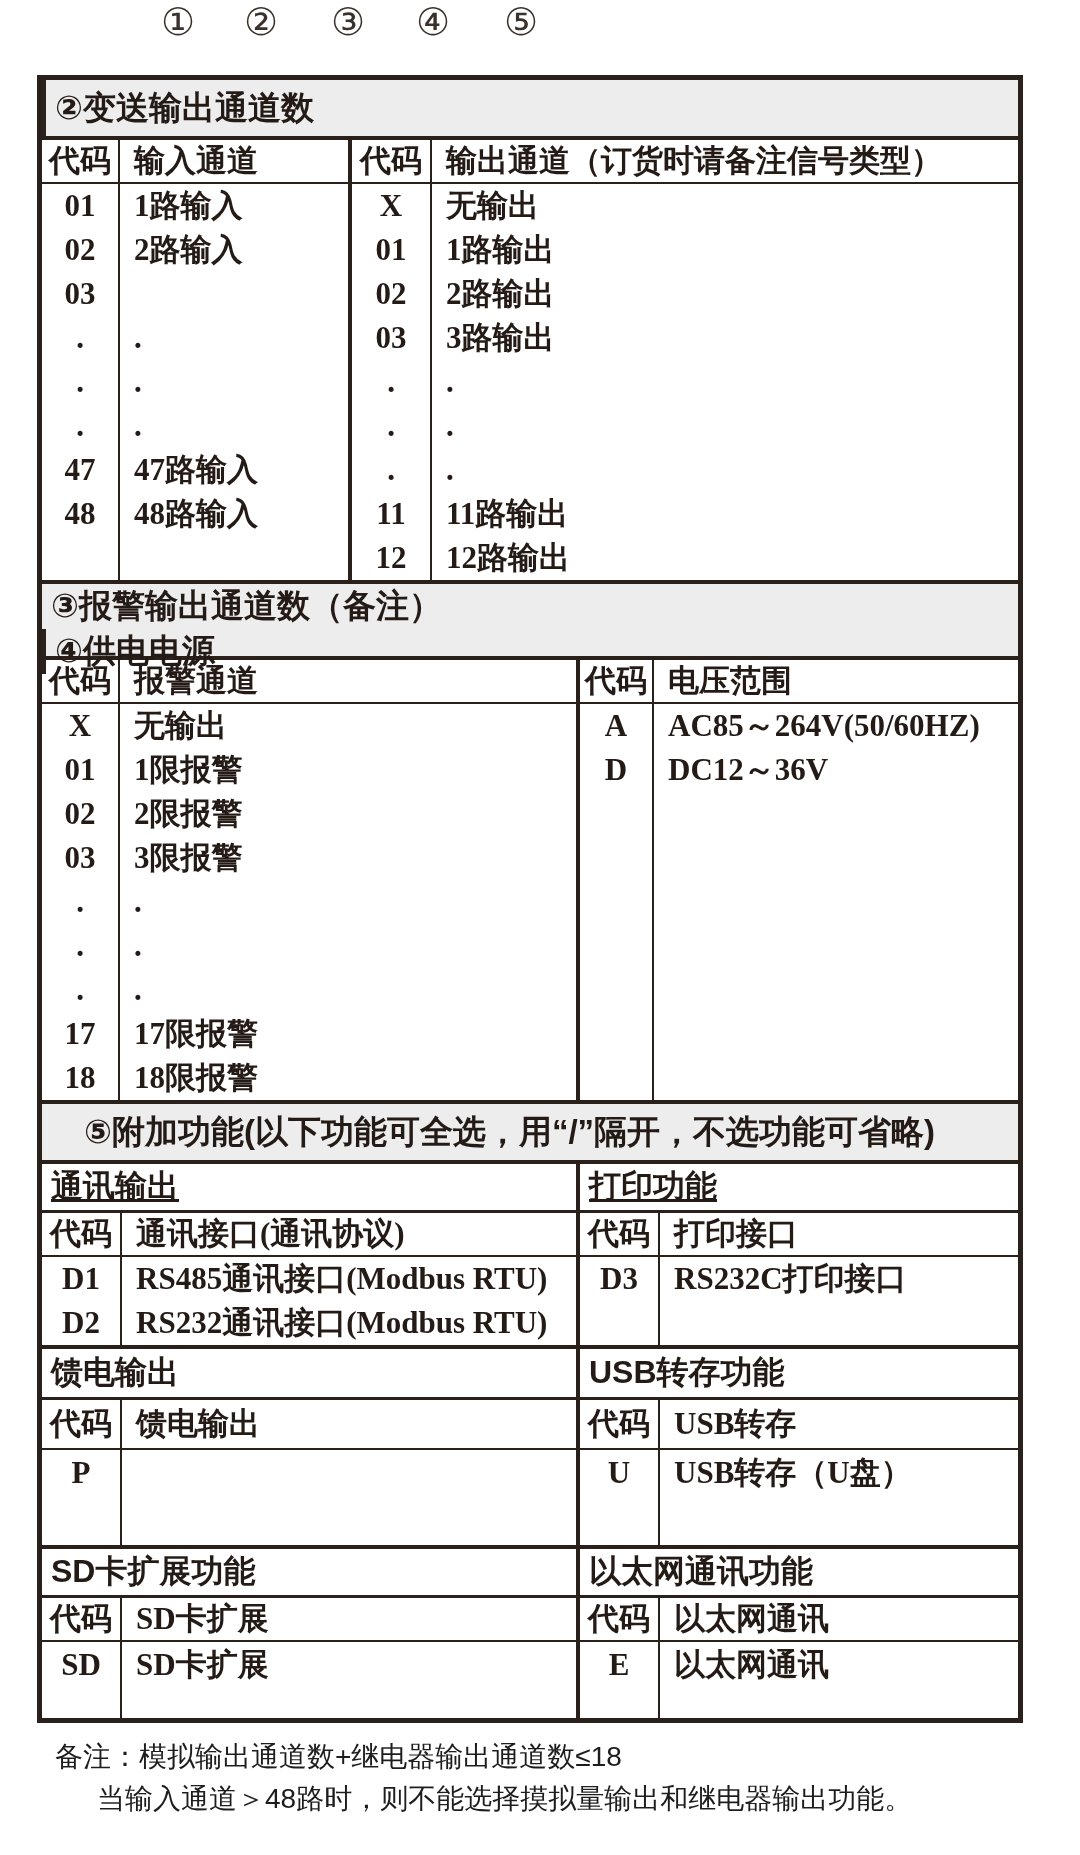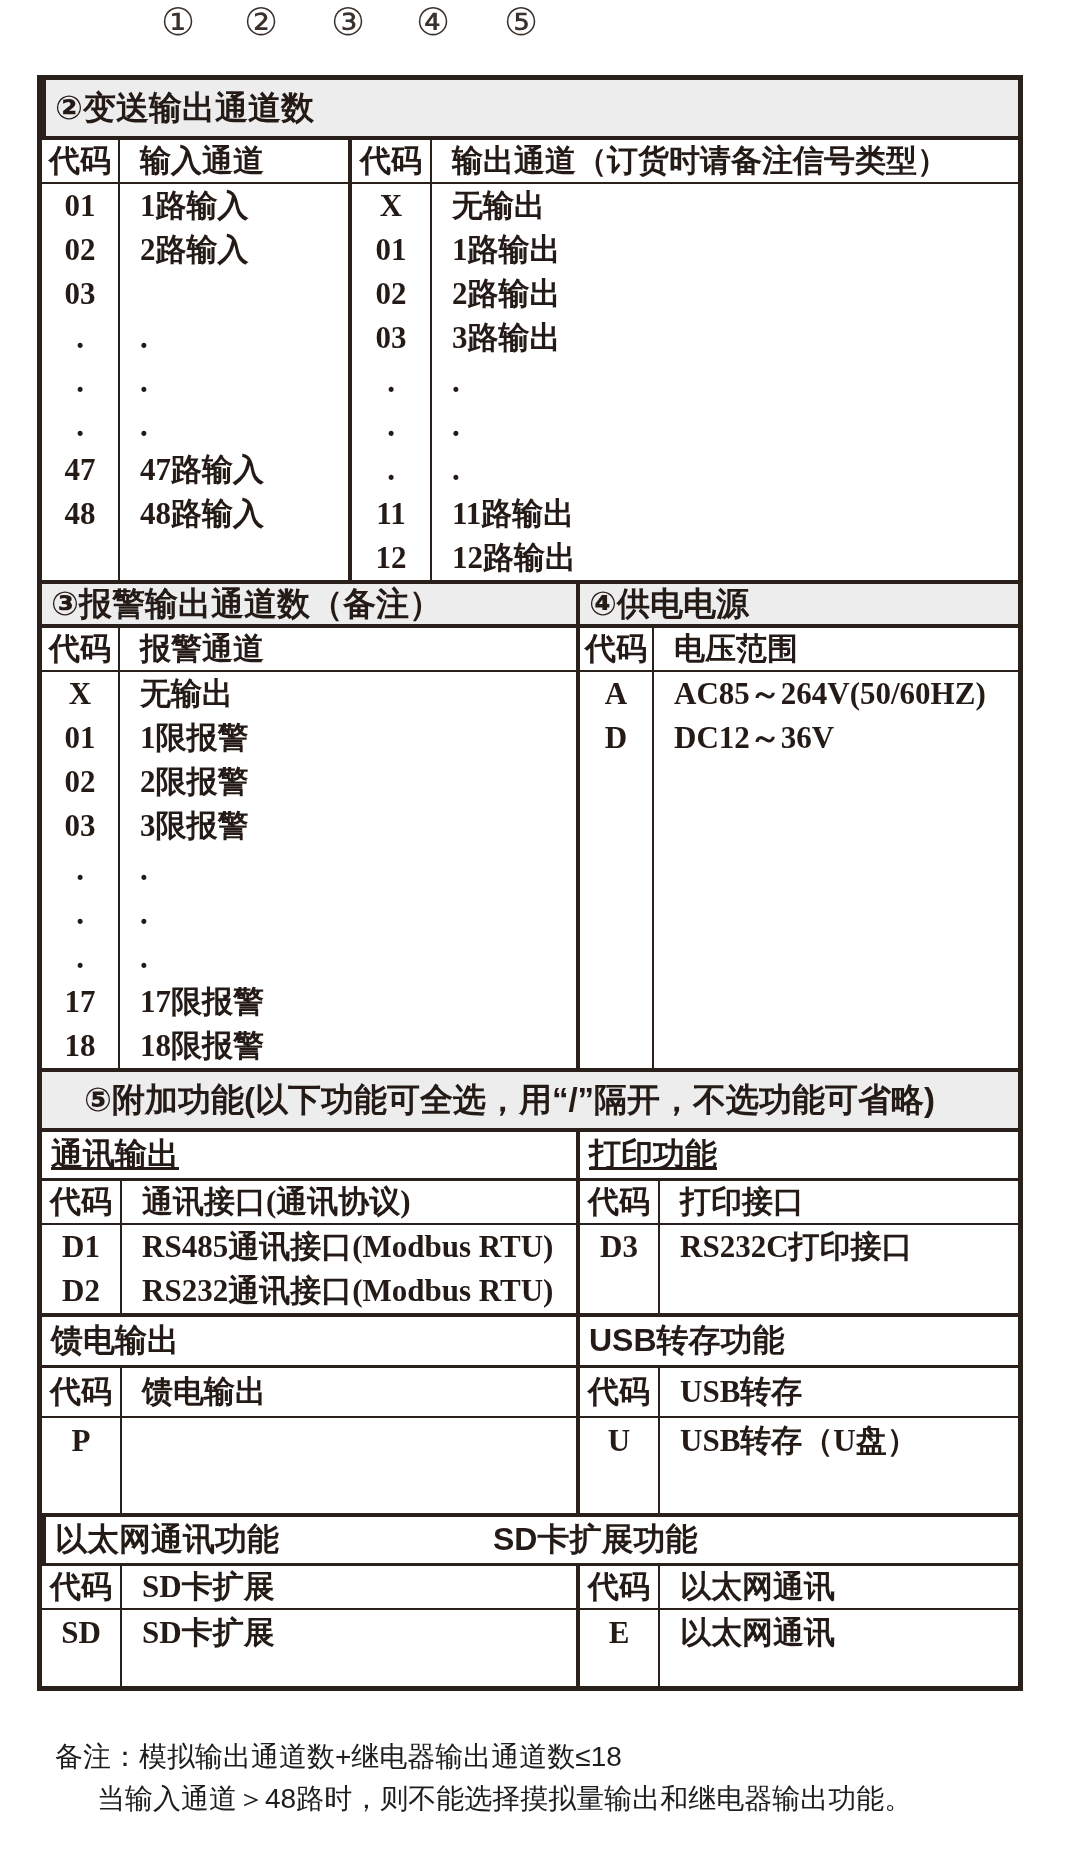--- a/index.html
+++ b/index.html
@@ -33,28 +33,28 @@
   .band-body{display:flex;align-items:stretch;font-weight:bold;}
   .sub{display:flex;flex-direction:column;}
   .sub.left{width:var(--splitw);flex:none;--cw:var(--cwl);}
   .sub.right{flex:1;border-left:4px solid var(--bc);--cw:var(--cwr);}
   .rows{flex:1;display:flex;flex-direction:column;min-height:0;}
 
   .srow{display:flex;flex:none;height:var(--rh);font-size:31px;white-space:nowrap;}
   .srow.subhdr{height:var(--sh);border-bottom:2px solid var(--bc);}
   .srow.filler{flex:1;height:auto;min-height:0;}
   .code{flex:0 0 var(--cw);display:flex;align-items:center;justify-content:center;border-right:2px solid var(--bc);}
-  .lbl{flex:1;display:flex;align-items:center;padding-left:20px;overflow:hidden;}
+  .lbl{flex:1;display:flex;align-items:center;padding-left:14px;overflow:hidden;}
 
   
   .band-a{--splitw:306px;--cwl:78px;--cwr:80px;--rh:44px;--sh:44px;}
   .band-a .band-hdr{height:60px;}
   .band-a .band-body{height:440px;}
   .band-b{--splitw:534px;--cwl:78px;--cwr:74px;--rh:44px;--sh:44px;}
-  .band-b .band-hdr{height:44px;}
+  .band-b .band-hdr{height:76px;flex-direction:column;}
   .band-b .band-body{height:440px;}
   .band-c .band-hdr{height:56px;}
   .band-d{--splitw:534px;--cwl:80px;--cwr:80px;--rh:44px;--sh:44px;}
   .band-d .band-hdr{height:49px;text-decoration:underline;}
   .band-d .band-body{height:132px;}
   .band-e{--splitw:534px;--cwl:80px;--cwr:80px;--rh:45px;--sh:50px;}
   .band-e .band-hdr{height:51px;}
   .band-e .band-body{height:145px;}
   .band-f{--splitw:534px;--cwl:80px;--cwr:80px;--rh:45px;--sh:44px;}
   .band-f .band-hdr{height:49px;}
@@ -327,22 +327,22 @@
               <span class="code"></span>
               <span class="lbl"></span>
             </div>
         </div>
       </div>
     </div>
   </div>
 
   <div class="band band-f">
     <div class="band-hdr white">
+      <div class="ht left">SD卡扩展功能</div>
       <div class="ht right">以太网通讯功能</div>
-      <div class="ht left">SD卡扩展功能</div>
     </div>
     <div class="band-body">
       <div class="sub left">
         <div class="srow subhdr">
           <span class="code">代码</span>
           <span class="lbl">SD卡扩展</span>
         </div>
         <div class="rows">
           <div class="srow">
               <span class="code">SD</span>

